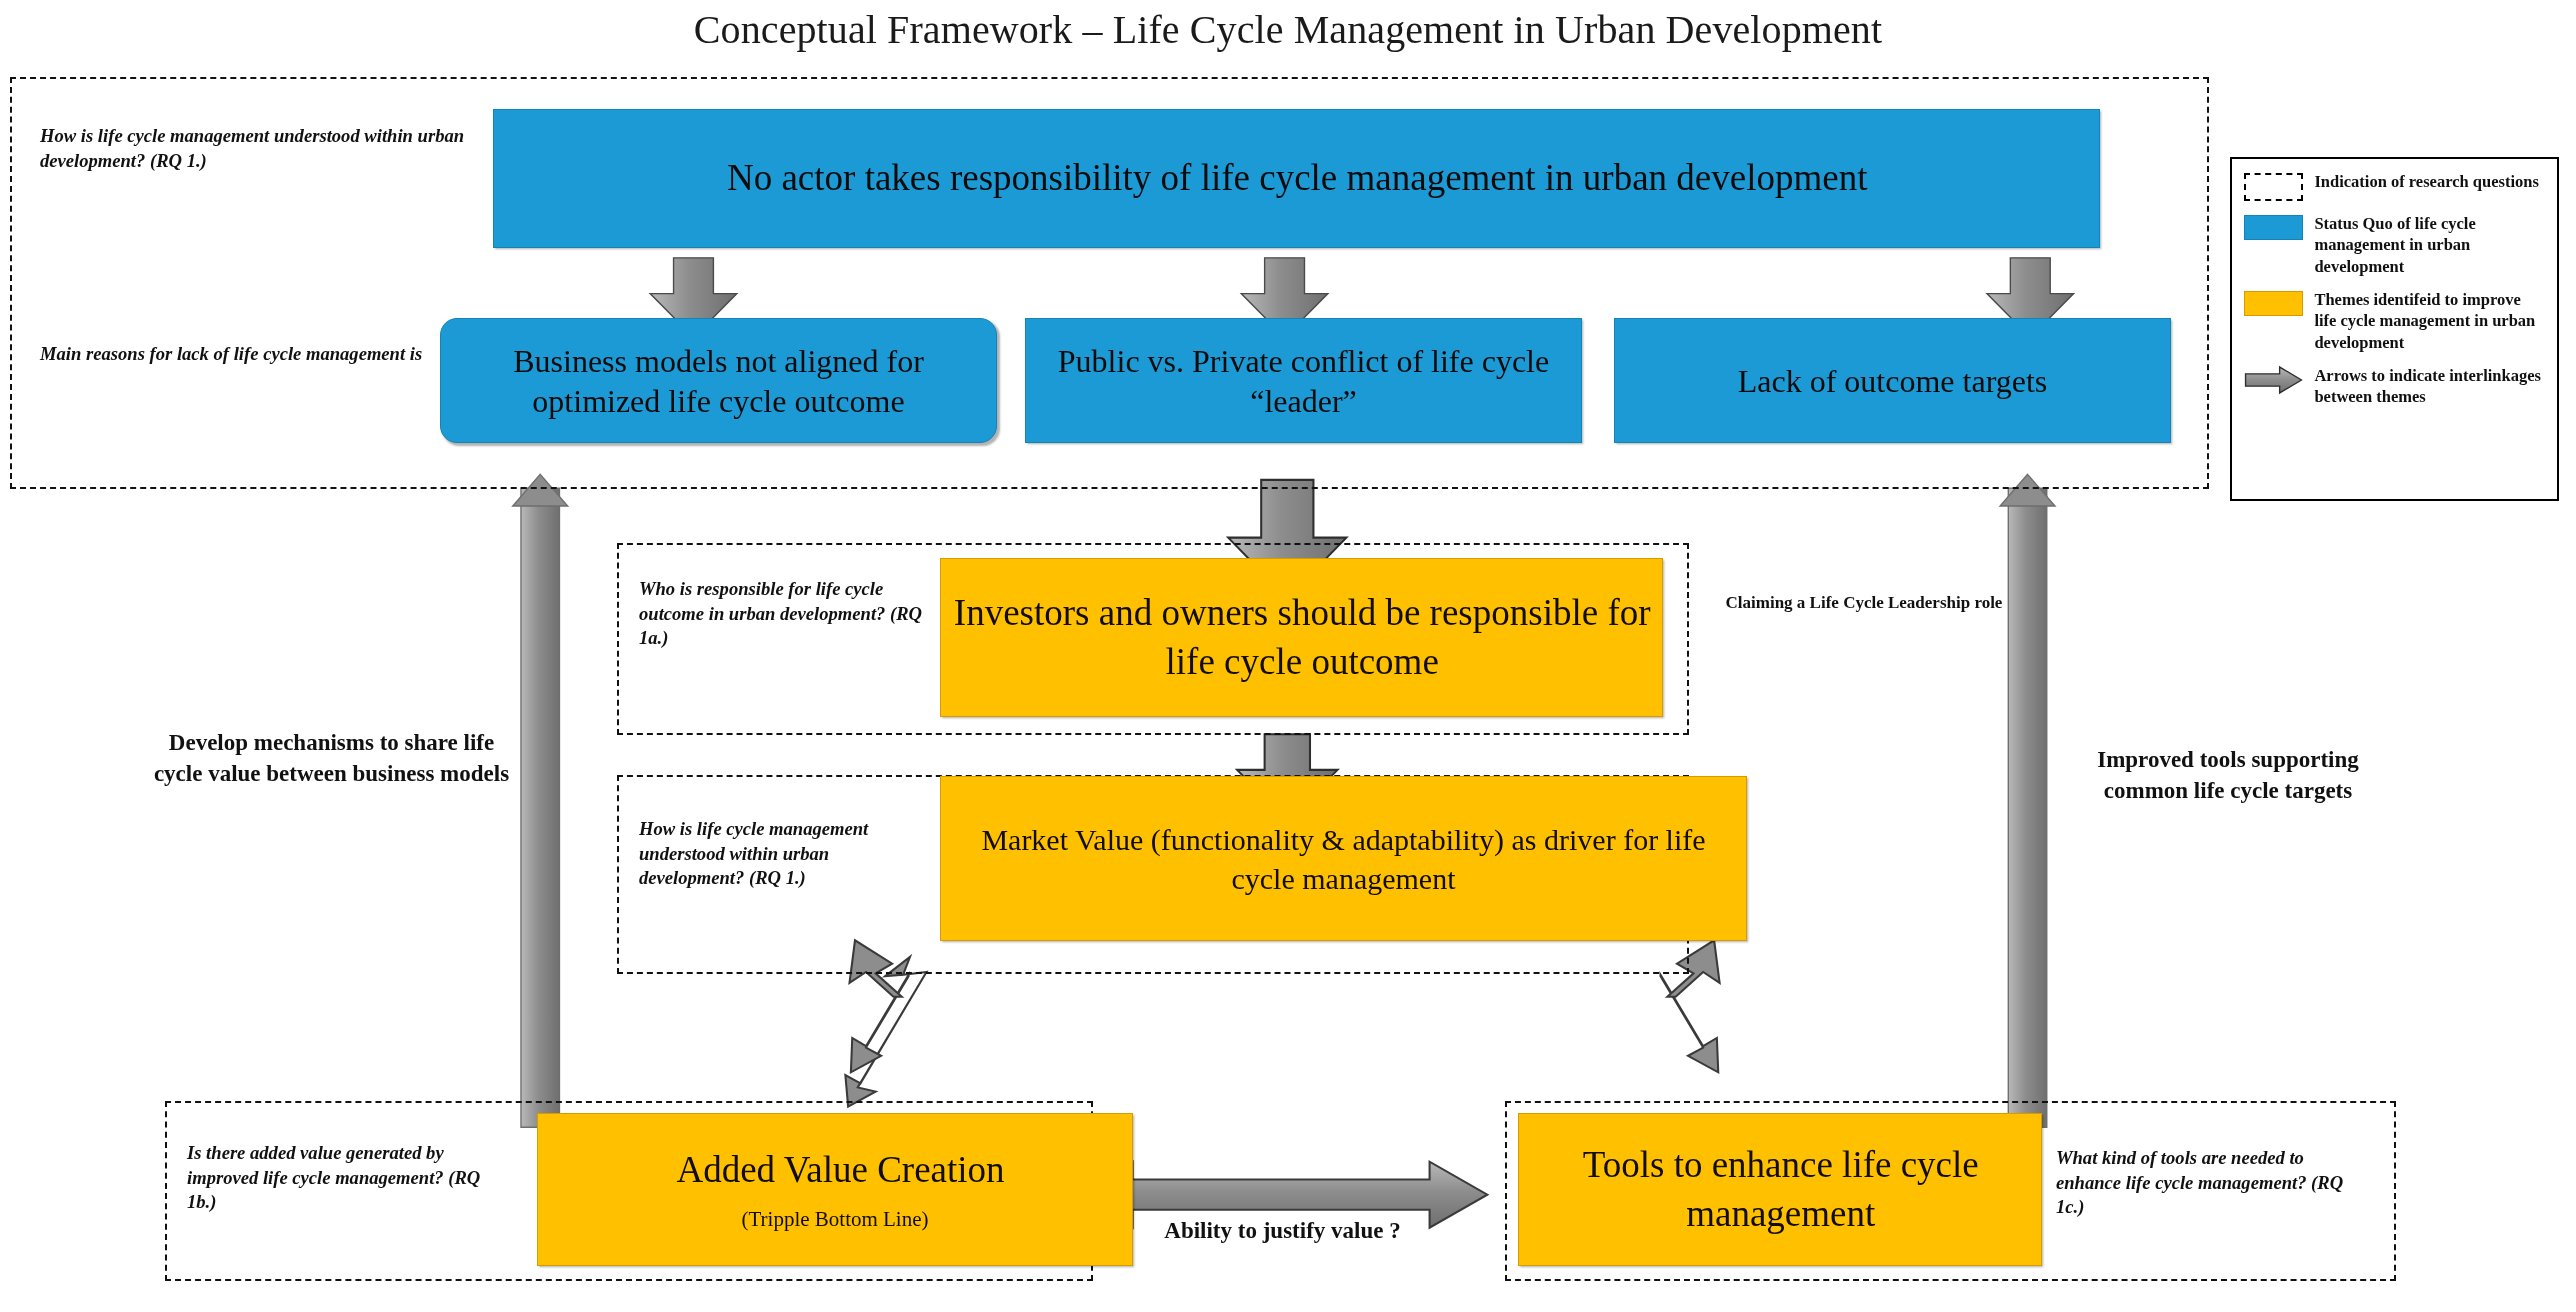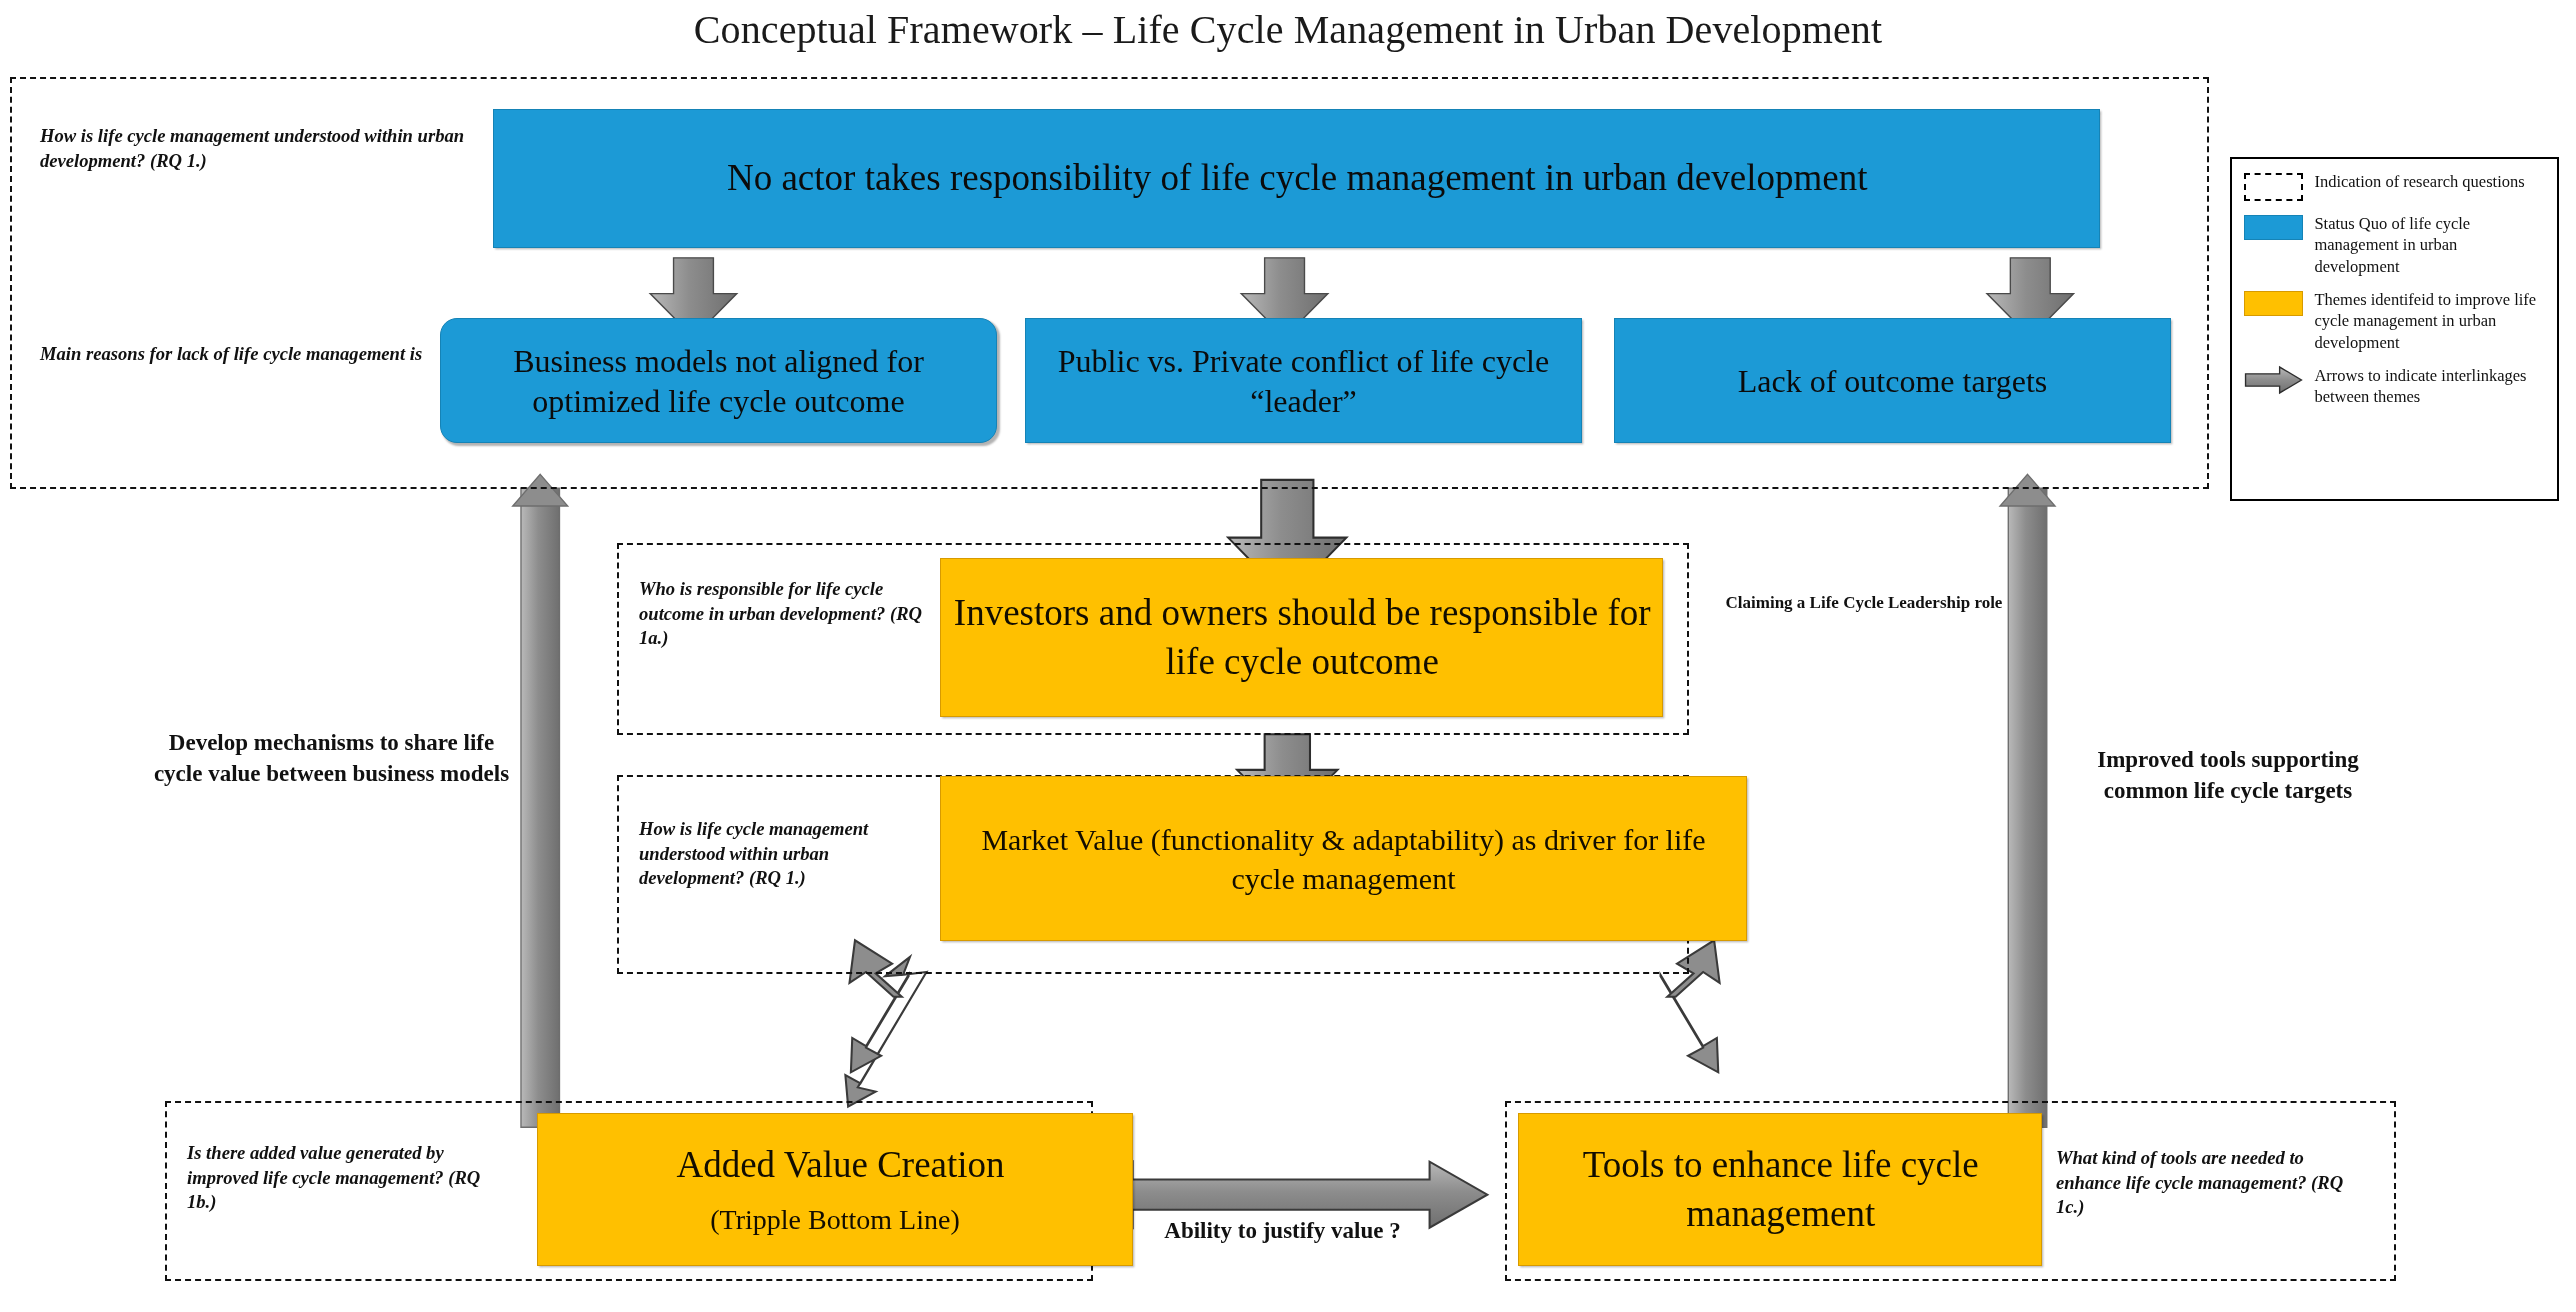--- a/index.html
+++ b/index.html
@@ -36,39 +36,39 @@
   
   .rqtext{
     font-style:italic;font-weight:700;font-size:18.6px;line-height:1.33;
     font-family:"Liberation Serif","DejaVu Serif",serif;color:#111;
   }
   .boldlabel{
     font-weight:700;font-size:21px;line-height:1.35;text-align:center;
     font-family:"Liberation Serif","DejaVu Serif",serif;color:#111;
   }
   .t54{font-size:37px;padding-left:11px;}
-  .t40{font-size:28px;}
+  .t40{font-size:21px;}
   .t46{font-size:32px;}
   .t44{font-size:30px;}
   .t38{font-size:17px;}
 
   
   #legend-box{
     border:2.1px solid #000;background:#fff;
     padding:12.4px 11px 12.4px 12.4px;
   }
   .legend-row{display:flex;align-items:flex-start;margin-bottom:11.7px;}
   .legend-row:last-child{margin-bottom:0;}
   .legend-swatch{flex:0 0 59px;height:27.5px;margin-right:11px;margin-top:2.1px;position:relative;}
   .sw-dashed{border:2.1px dashed #000;height:23.4px;}
   .sw-blue{background:#1C9AD6;border:0.7px solid #1583b6;height:23.4px;}
   .sw-orange{background:#FFC000;border:0.7px solid #d79a00;height:23.4px;}
   .sw-arrow{height:30px;margin-top:0;}
   .legend-label{
-    font-weight:400;font-size:16.5px;line-height:1.3;
+    font-weight:700;font-size:16.5px;line-height:1.3;
     font-family:"Liberation Serif","DejaVu Serif",serif;color:#111;
   }
 
   
   .arrowwrap{line-height:0;}
 </style>
 </head>
 <body>
 
 <div class="stage">

